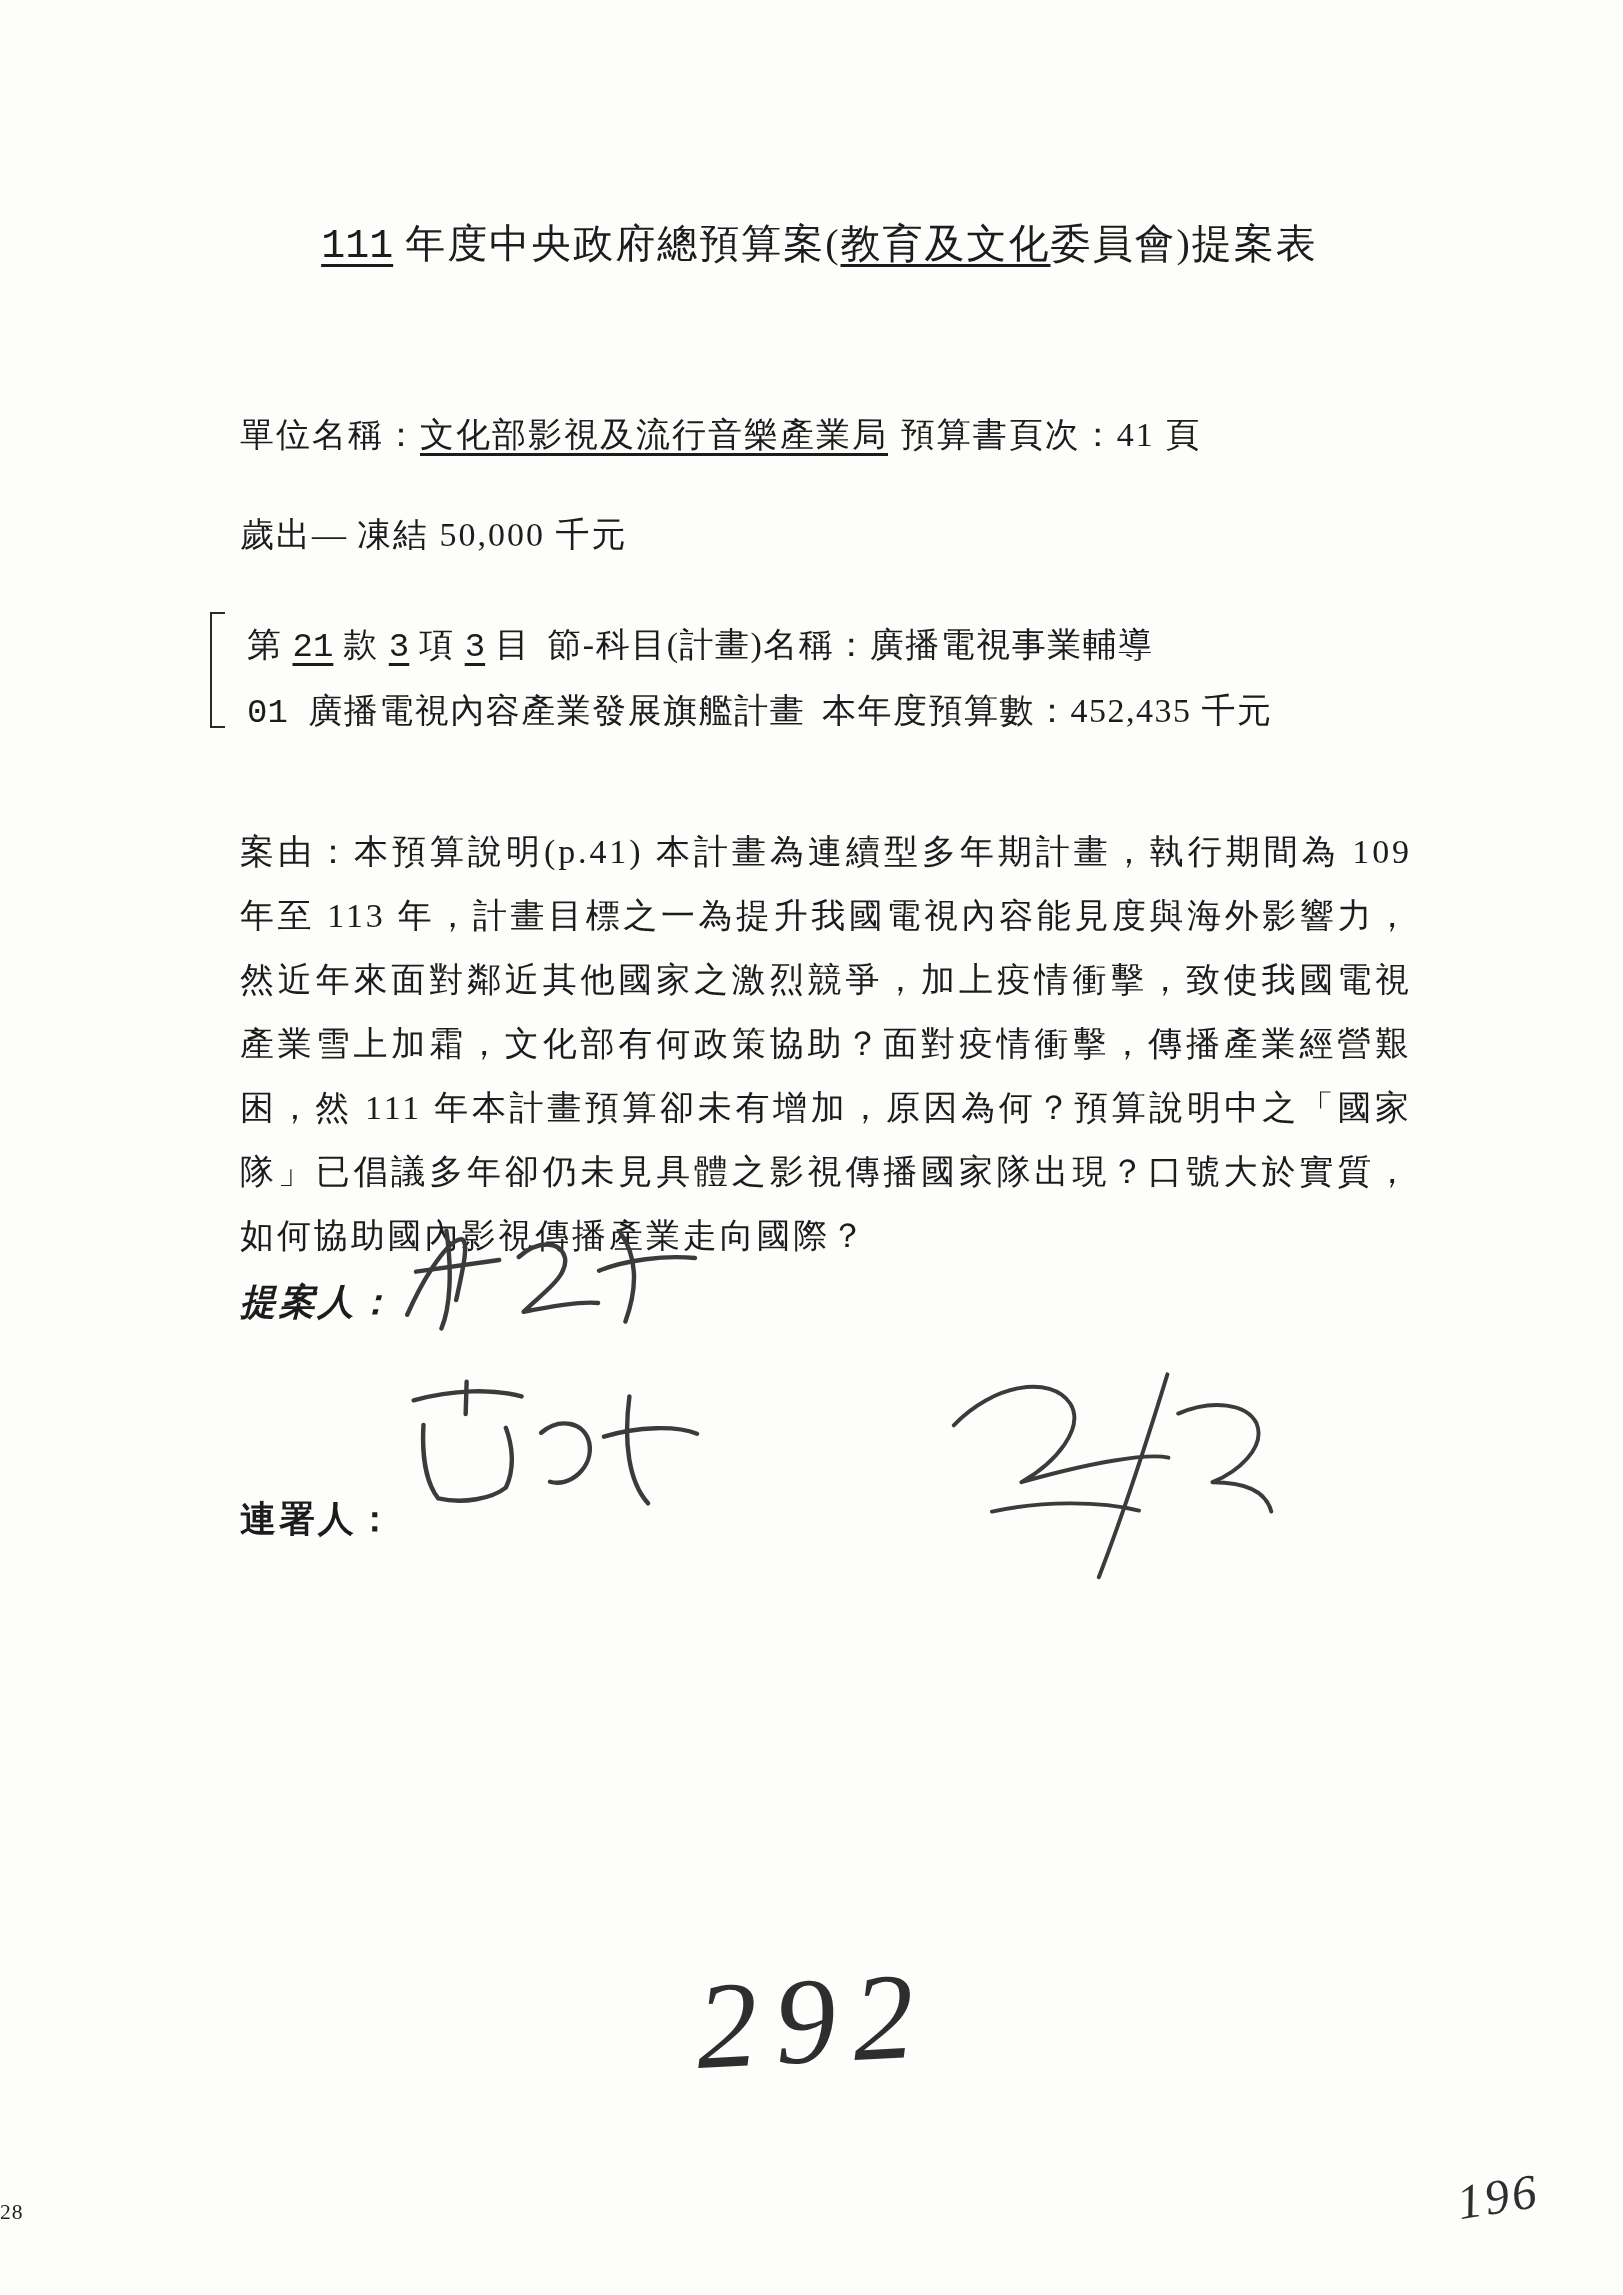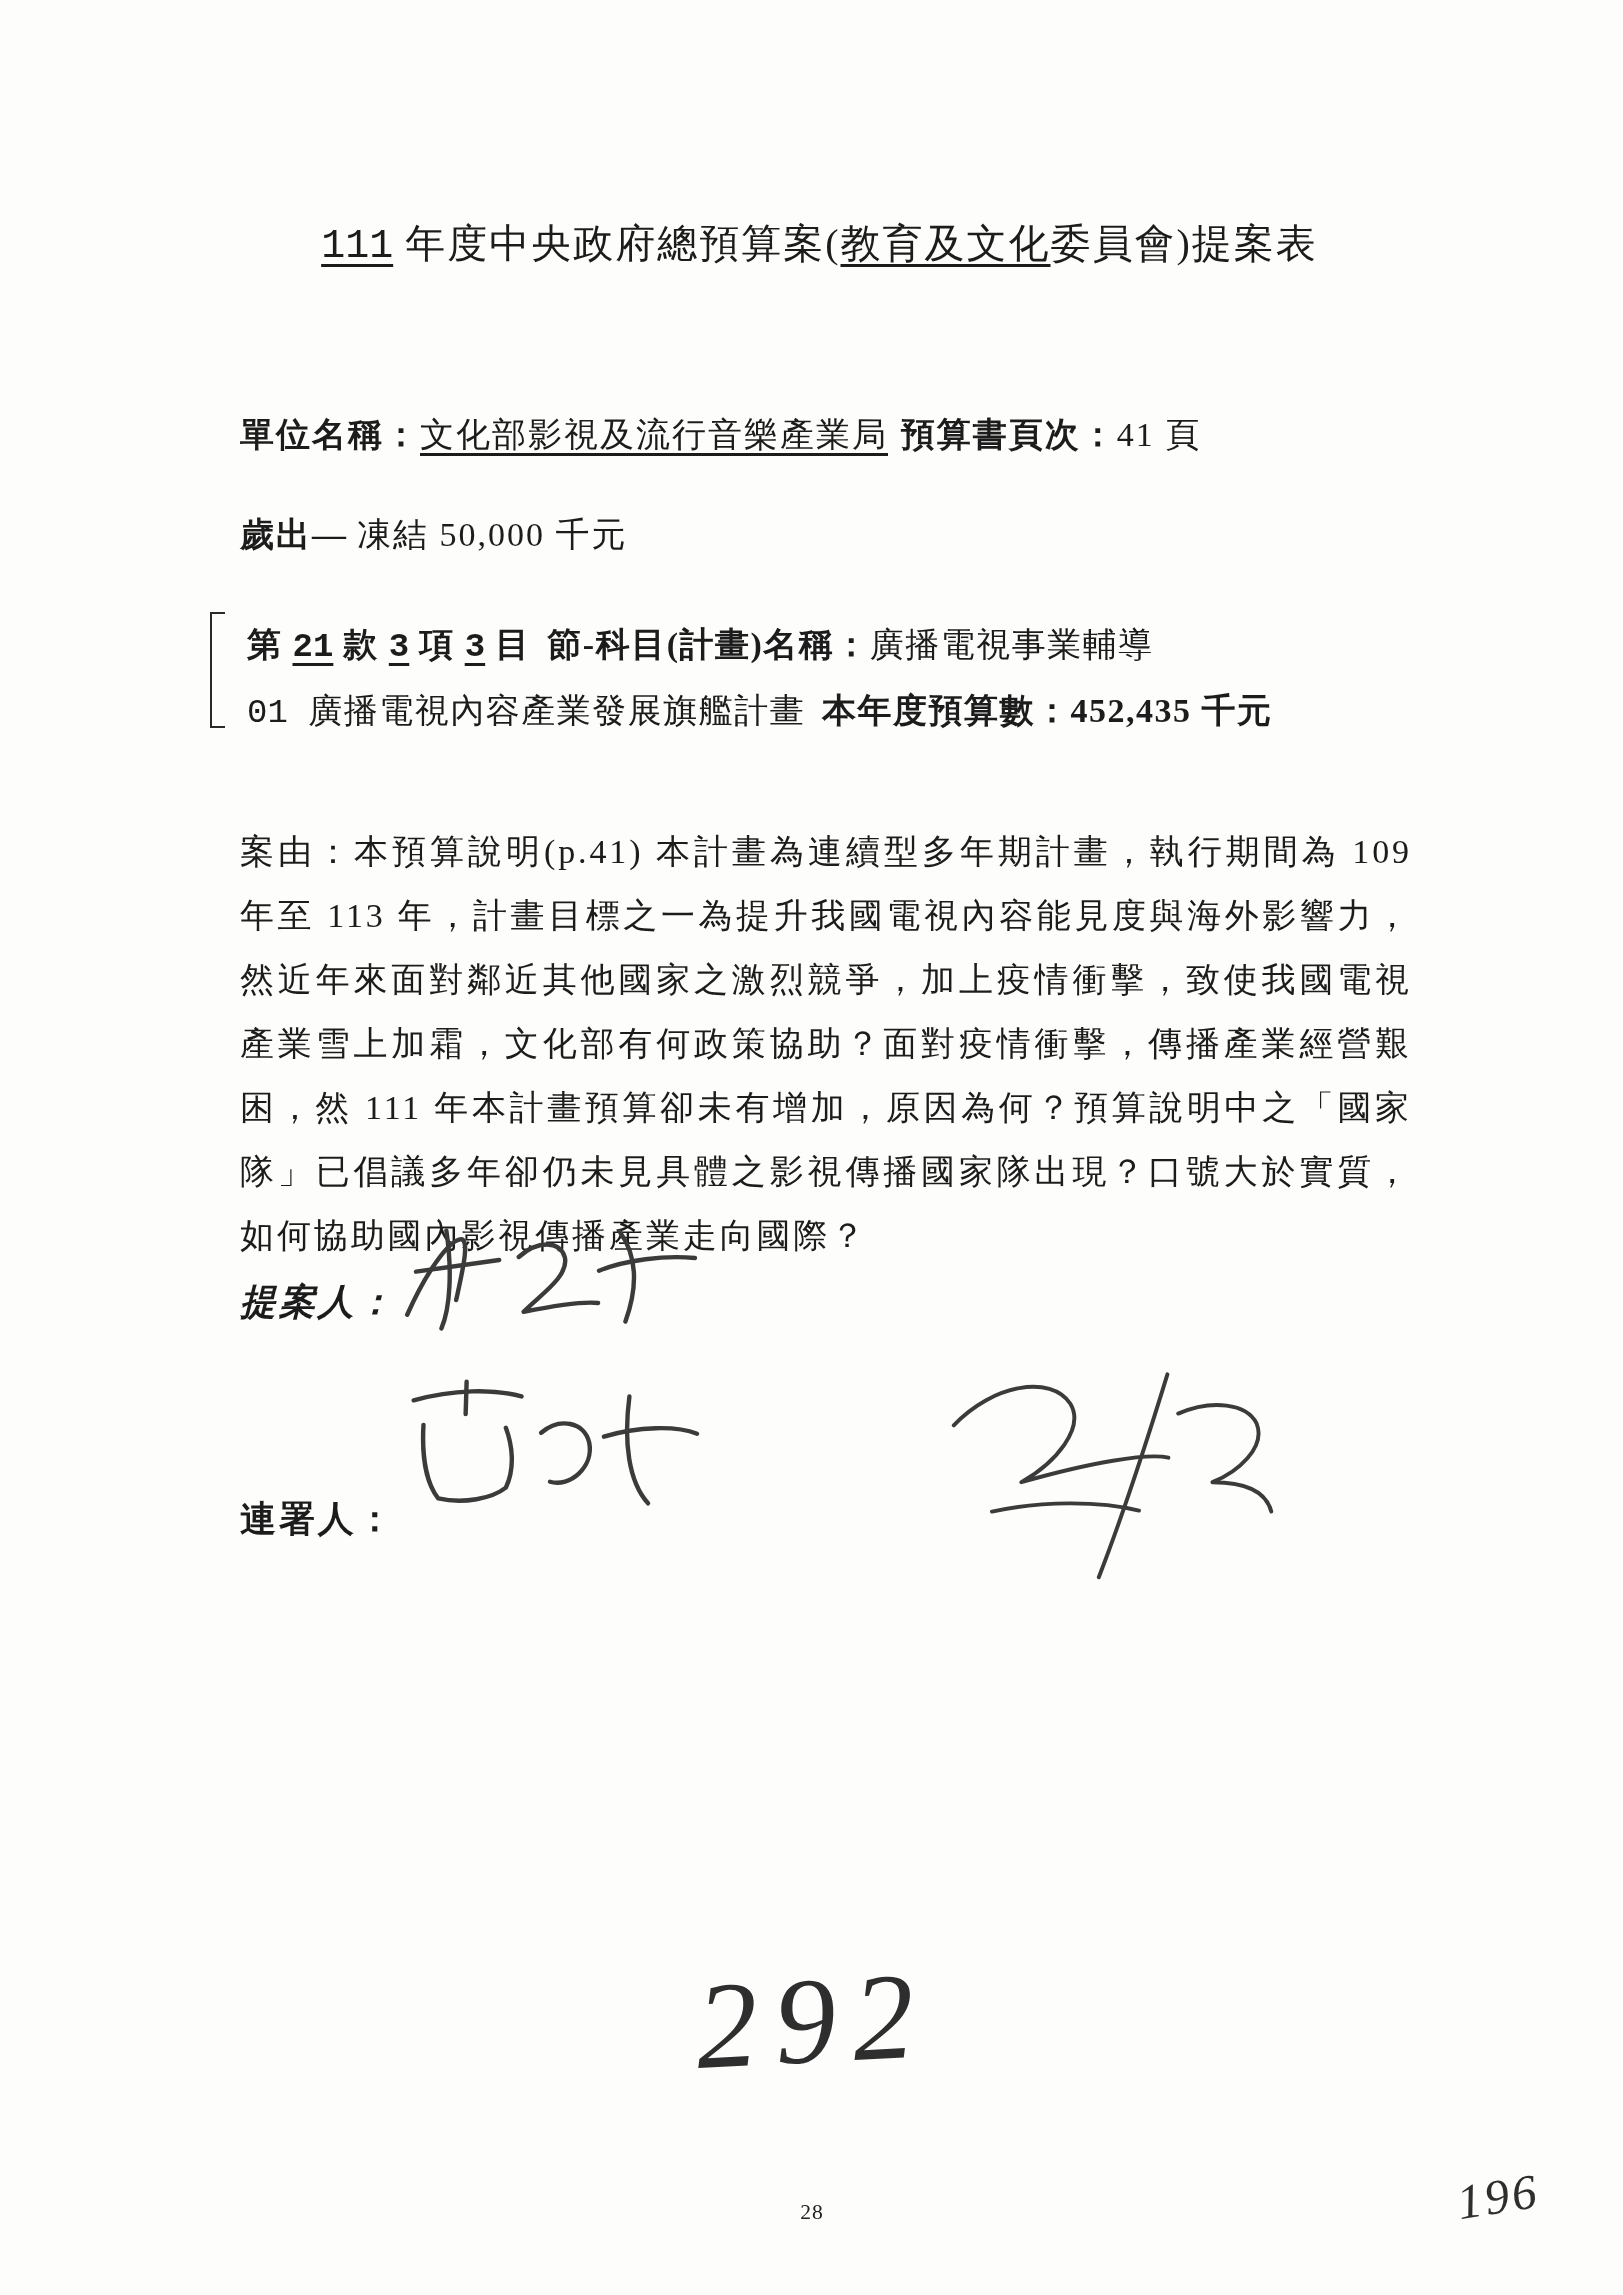--- a/index.html
+++ b/index.html
@@ -14,21 +14,21 @@
     background: #fdfdfb;
     color: #1c1c1c;
     overflow: hidden;
   }
 
   .u {
     text-decoration: underline;
     text-decoration-thickness: 2.5px;
     text-underline-offset: 6.9px;
   }
-  .bold { font-weight: 700; }
+  .bold { font-weight: 400; }
   .num { font-family: "Liberation Mono", "DejaVu Sans Mono", monospace; letter-spacing: 0; }
 
   .title {
     position: absolute;
     top: 216px;
     left: 0;
     width: 100%;
     text-align: center;
     font-size: 40px;
     font-weight: 500;
@@ -124,21 +124,20 @@
     letter-spacing: 16.7px;
     color: #2e2e2e;
     transform: rotate(-3deg);
   }
 
   .page-number {
     position: absolute;
     top: 2200px;
     left: 0;
     width: 100%;
-    text-align: center;
     font-size: 21.6px;
     letter-spacing: 1px;
     color: #222;
   }
 
   .corner-number {
     position: absolute;
     top: 2168px;
     left: 1457px;
     font-size: 49px;

